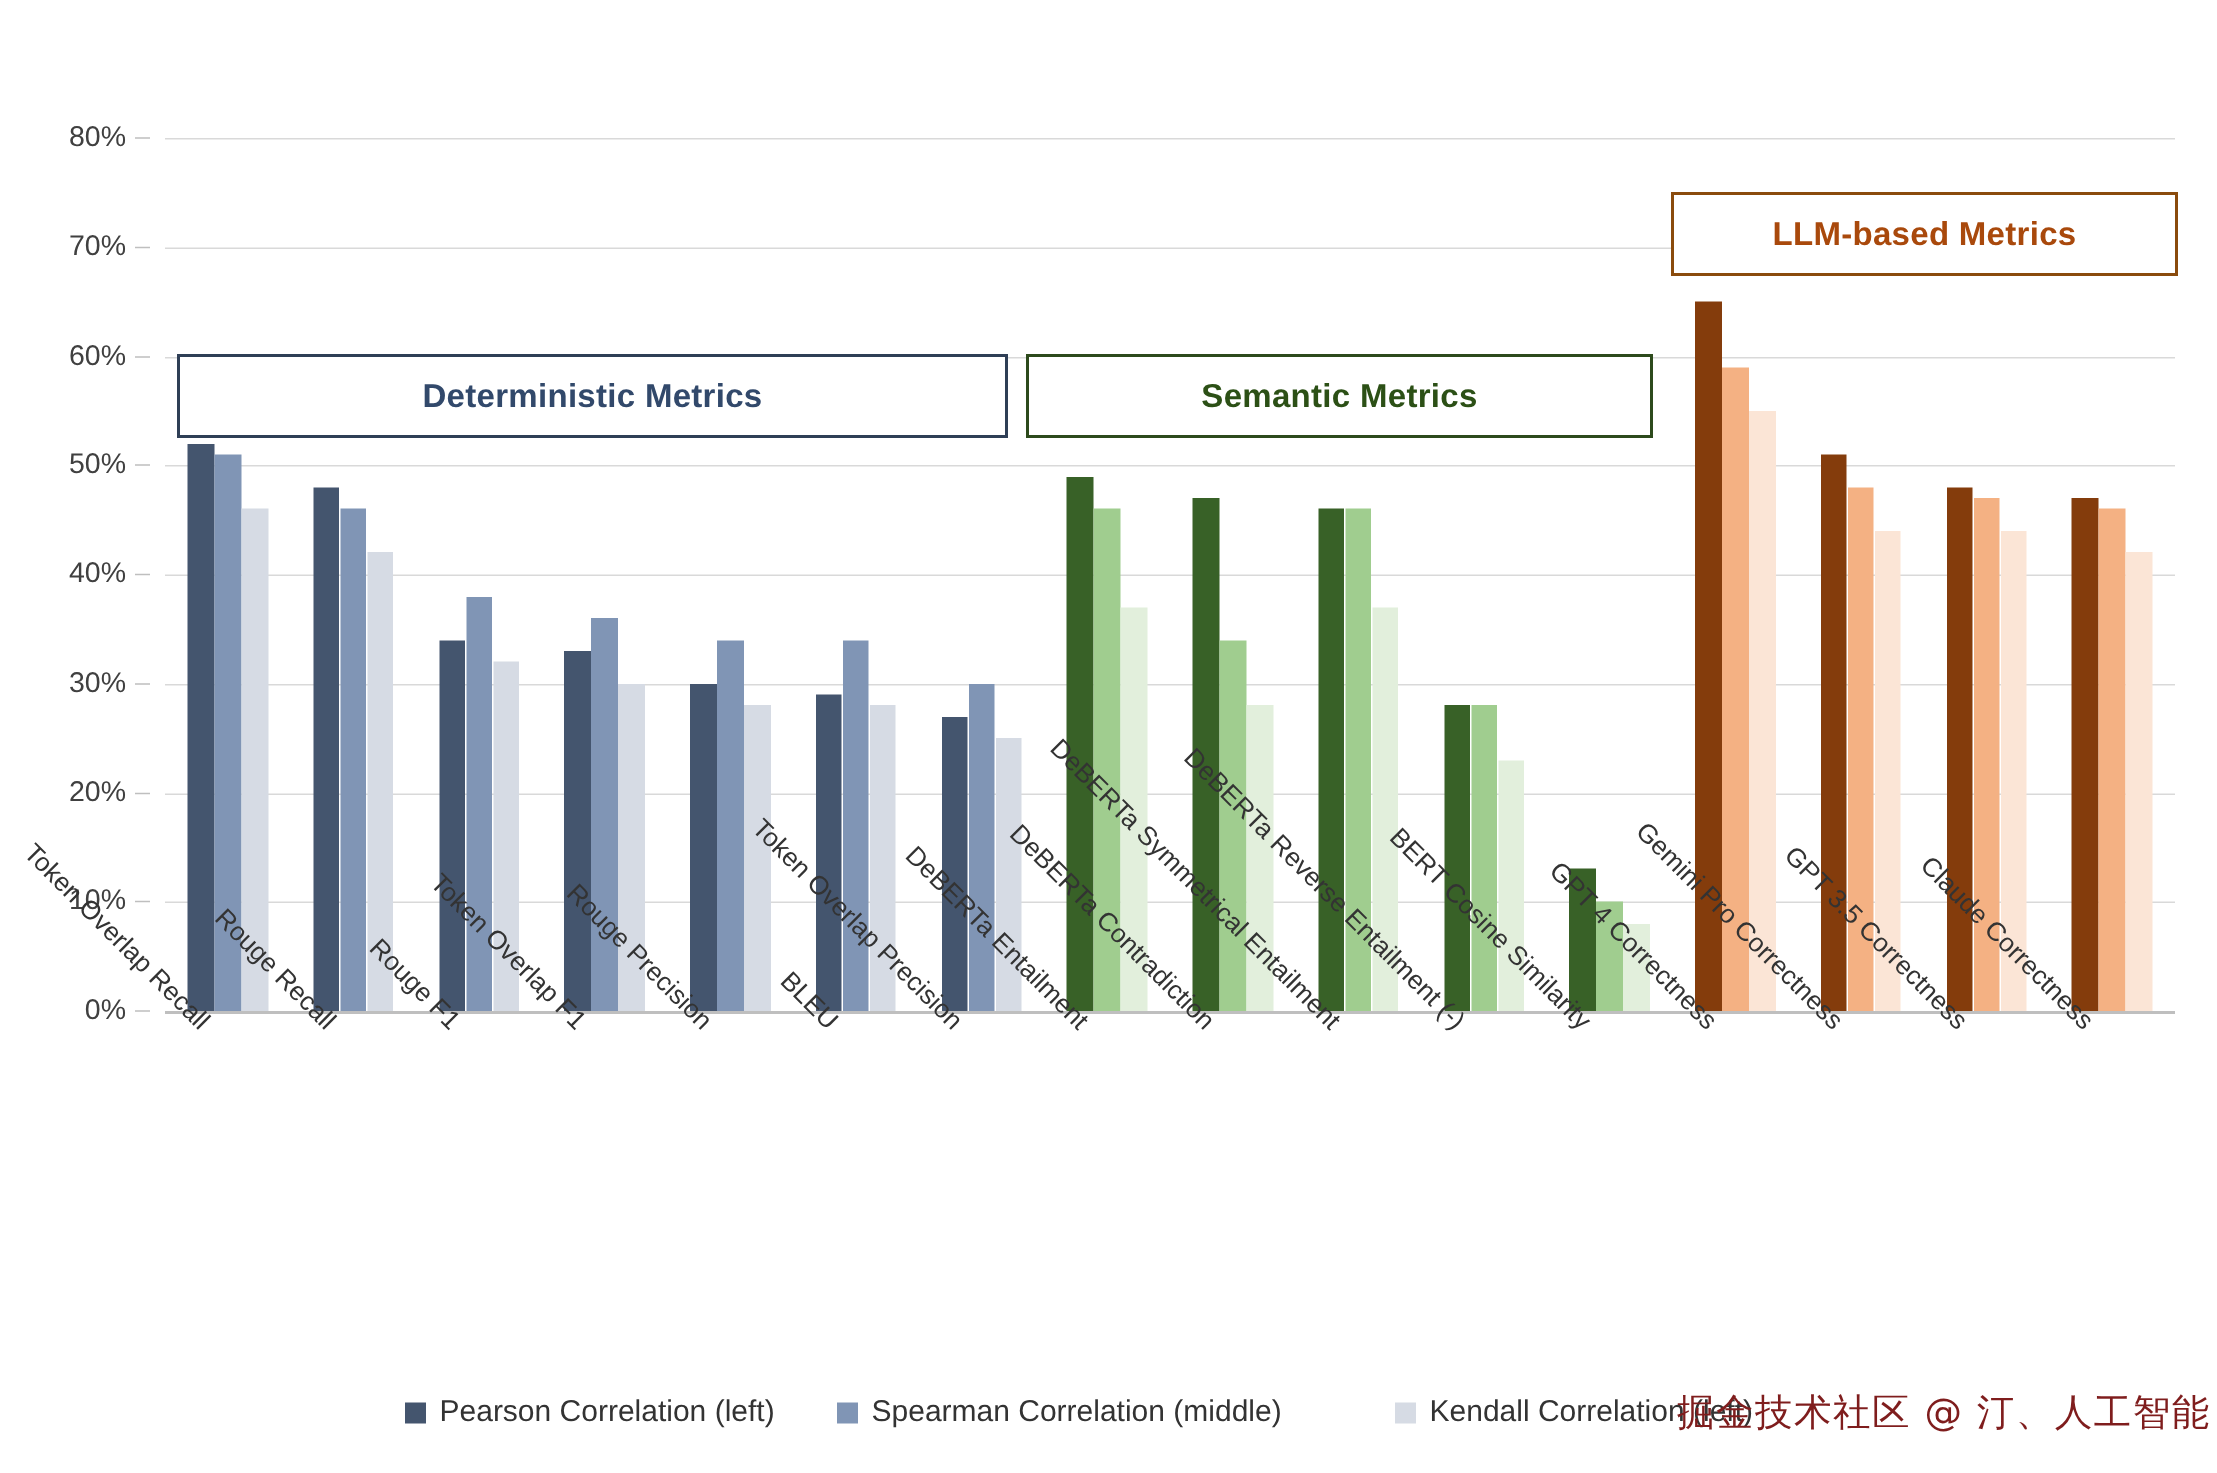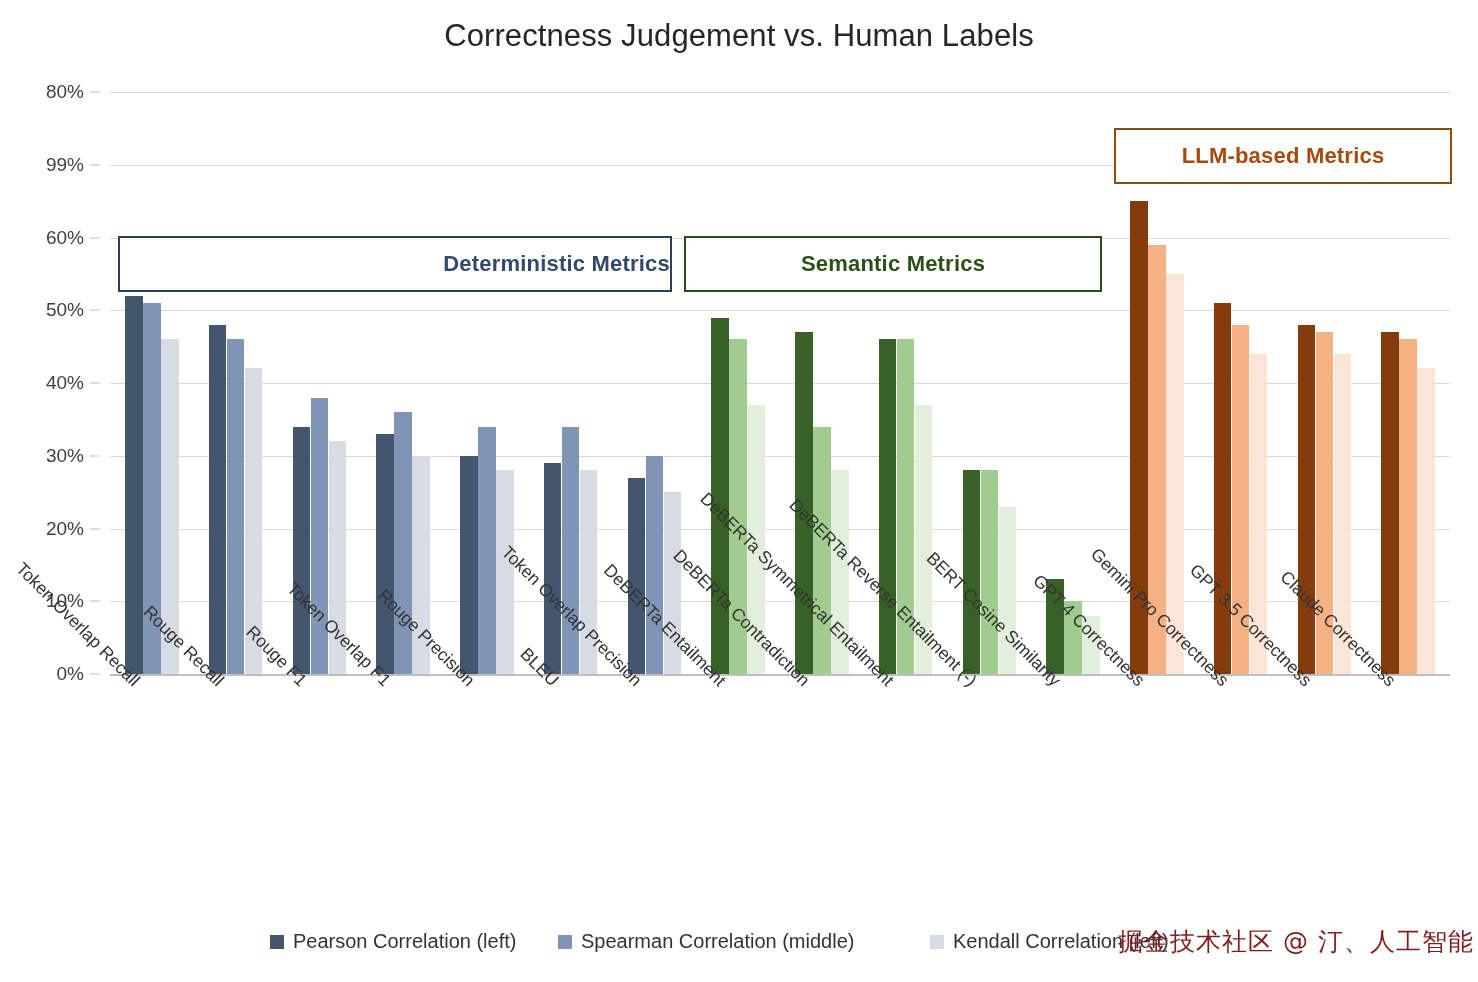--- a/index.html
+++ b/index.html
@@ -138,21 +138,20 @@
     letter-spacing: 0.2px;
   }
   #annot-deterministic {
     left: 118px;
     top: 236px;
     width: 554px;
     height: 56px;
     border: 2.5px solid #2f3f56;
     color: #32496b;
     font-size: 22px;
-    justify-content: flex-end;
   }
   #annot-semantic {
     left: 684px;
     top: 236px;
     width: 418px;
     height: 56px;
     border: 2.5px solid #2d4a1c;
     color: #2c5016;
     font-size: 22px;
   }
@@ -200,38 +199,37 @@
     white-space: nowrap;
     font-family: "DejaVu Sans", sans-serif;
     letter-spacing: 1px;
   }
 </style>
 </head>
 <body>
 
 <div id="chart-root">
 
-  <div id="chart-title">Correctness Judgement vs. Human Labels</div>
 
   <div id="y-axis">
       <div class="ytick" style="top: 582px;">0%</div>
       <div class="ytick-mark" style="top: 582px;"></div>
       <div class="ytick" style="top: 509.25px;">10%</div>
       <div class="ytick-mark" style="top: 509.25px;"></div>
       <div class="ytick" style="top: 436.5px;">20%</div>
       <div class="ytick-mark" style="top: 436.5px;"></div>
       <div class="ytick" style="top: 363.75px;">30%</div>
       <div class="ytick-mark" style="top: 363.75px;"></div>
       <div class="ytick" style="top: 291px;">40%</div>
       <div class="ytick-mark" style="top: 291px;"></div>
       <div class="ytick" style="top: 218.25px;">50%</div>
       <div class="ytick-mark" style="top: 218.25px;"></div>
       <div class="ytick" style="top: 145.5px;">60%</div>
       <div class="ytick-mark" style="top: 145.5px;"></div>
-      <div class="ytick" style="top: 72.75px;">99%</div>
+      <div class="ytick" style="top: 72.75px;">70%</div>
       <div class="ytick-mark" style="top: 72.75px;"></div>
       <div class="ytick" style="top: 0px;">80%</div>
       <div class="ytick-mark" style="top: 0px;"></div>
     </div>
 
   <div id="plot-area">
     <div id="gridlines">
         <div class="gridline baseline" style="top: 582px;"></div>
         <div class="gridline" style="top: 509.25px;"></div>
         <div class="gridline" style="top: 436.5px;"></div>

